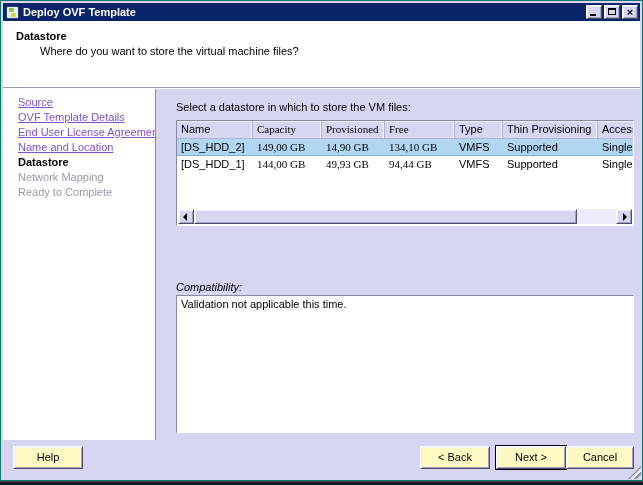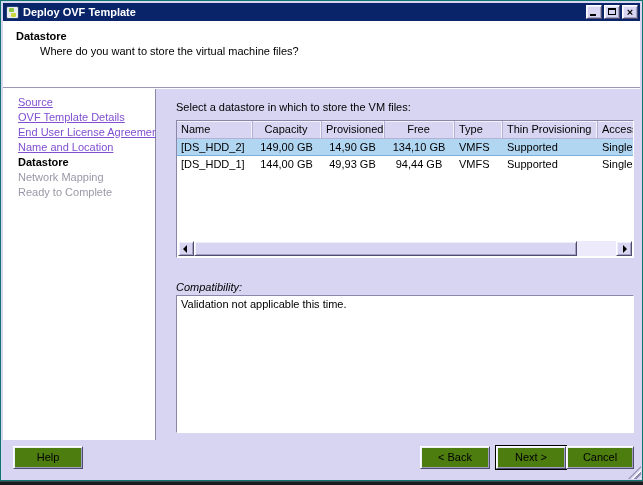--- a/index.html
+++ b/index.html
@@ -56,36 +56,36 @@
   .step { line-height:15px; white-space:nowrap; }
   .step.visited { color:#8150d0; text-decoration:underline; cursor:pointer; }
   .step.current { color:#000; font-weight:bold; }
   .step.disabled { color:#9a98a8; }
 
   .content { position:relative; flex:1; background:#d8d5f3; }
   .select-label { position:absolute; left:20px; top:12px; }
 
   
   .tablebox {
-    position:absolute; left:20px; top:31px; width:458px; height:138px;
+    position:absolute; left:20px; top:31px; width:458px; height:106px;
     box-sizing:border-box; background:#fff;
     border:1px solid; border-color:#8a88aa #ffffff #ffffff #8a88aa;
     overflow:hidden;
   }
   .thead { display:flex; height:17px; background:#d8d5f3; border-bottom:1px solid #b4b2d4; overflow:hidden; }
   .th {
     flex:none; box-sizing:border-box; border-right:1px solid #b4b2d4;
     box-shadow: inset -1px 0 0 #f2f1fc, inset 0 1px 0 #f2f1fc;
     line-height:16px; white-space:nowrap; overflow:hidden; padding:0 4px; cursor:default;
   }
   .tbody { overflow:hidden; }
   .tr { display:flex; height:17px; line-height:17px; cursor:default; }
   .tr.selected { background:#b1d6f2; border-bottom:1px solid #7ab0dc; height:16px; line-height:16px; }
   .td { flex:none; box-sizing:border-box; white-space:nowrap; overflow:hidden; padding:0 4px; }
-  .align-right { text-align:center; padding-right:6px; }
+  .align-right { text-align:left; padding-right:6px;font-family:Liberation Serif, serif; }
   .align-left { text-align:left; }
 
   
   .hscroll {
     position:absolute; left:1px; right:1px; bottom:1px; height:15px;
     background:#eceafb; display:flex; align-items:stretch;
   }
   .sb-btn {
     width:16px; flex:none; background:#d8d5f3;
     border:1px solid; border-color:#ffffff #4e4c6e #4e4c6e #ffffff;
@@ -111,21 +111,21 @@
     position:absolute; left:20px; top:206px; width:458px; height:138px;
     box-sizing:border-box; background:#fff;
     border:1px solid; border-color:#8a88aa #ffffff #ffffff #8a88aa;
     padding:2px 4px;
   }
 
   
   .footer { position:relative; height:38px; }
   .btn {
     position:absolute; top:6px; height:23px; box-sizing:border-box;
-    background:#4d7c0f; font-family:"Liberation Sans",sans-serif; font-size:11px;
+    background:#fef9c3; font-family:"Liberation Sans",sans-serif; font-size:11px;
     border:1px solid; border-color:#ffffff #4e4c6e #4e4c6e #ffffff;
     box-shadow: inset 1px 1px 0 #efeefc, inset -1px -1px 0 #a3a1c2;
     text-align:center; line-height:21px; cursor:pointer;
   }
   .btn-help { left:10px; width:70px; }
   .btn-back { right:150px; width:70px; }
   .btn-next { right:74px; width:70px; box-shadow: inset 1px 1px 0 #efeefc, inset -1px -1px 0 #a3a1c2, 0 0 0 1px #000; }
   .btn-cancel { right:6px; width:68px; }
 
   .resize-grip {

